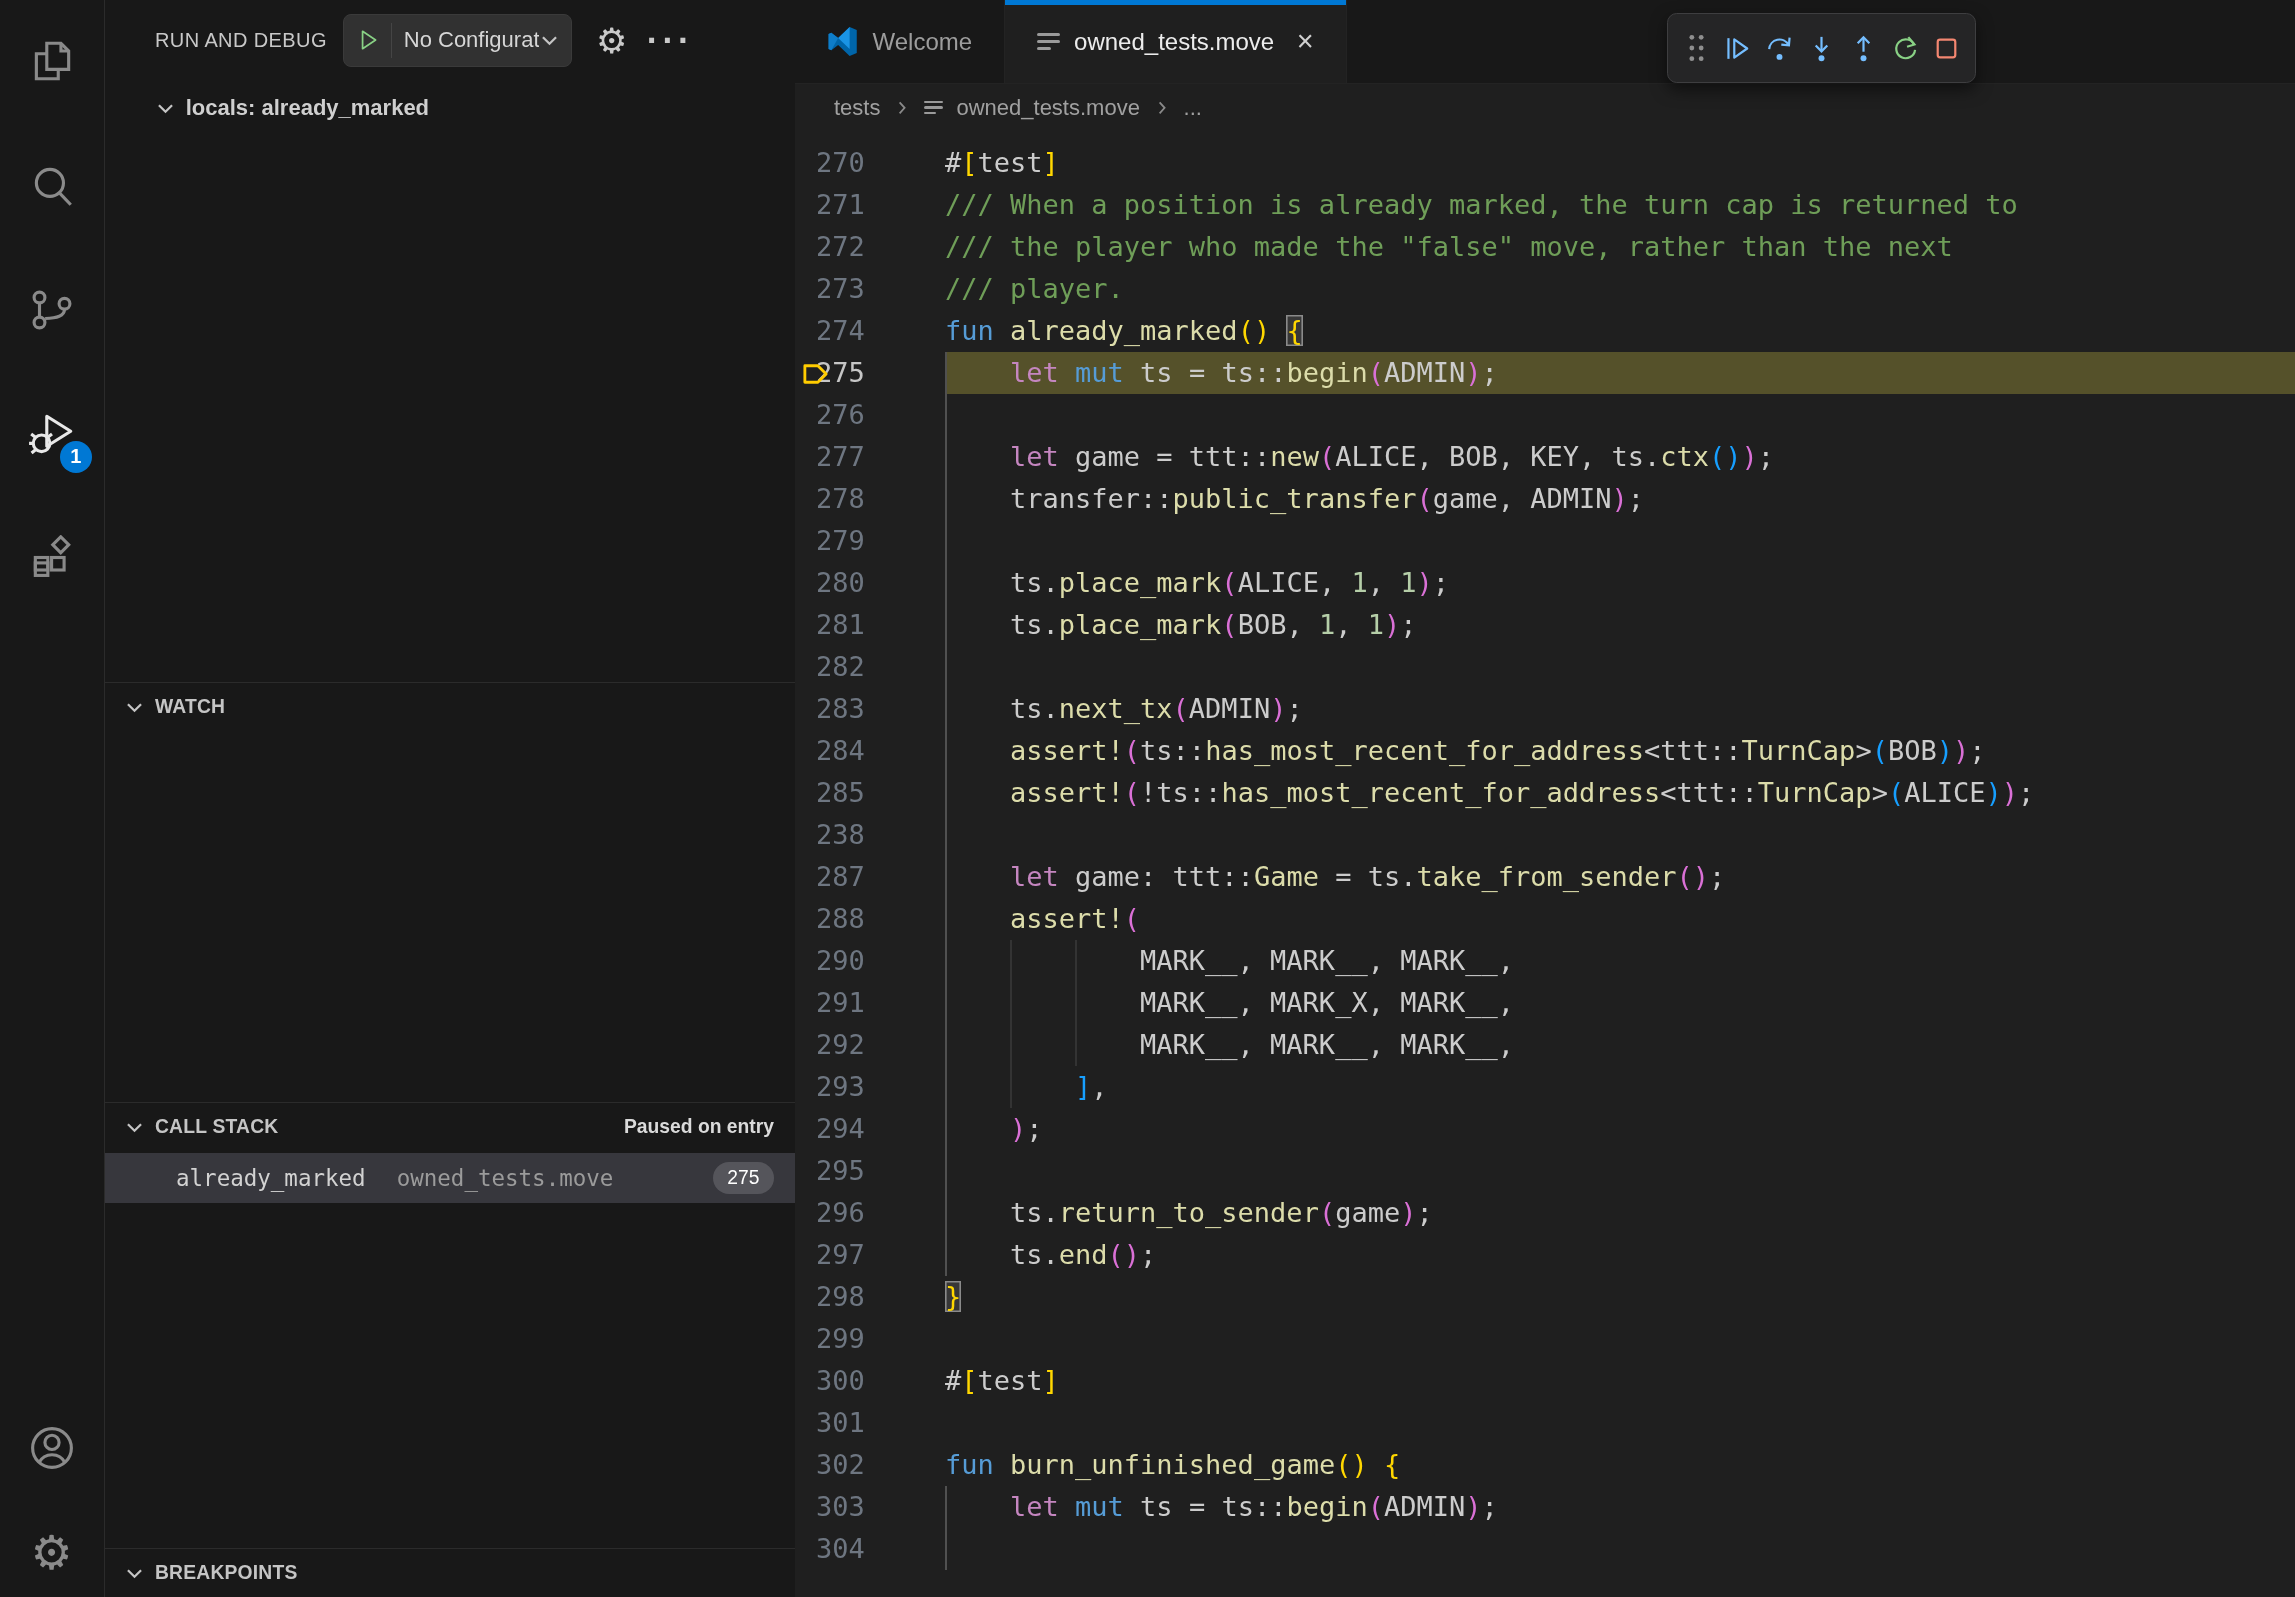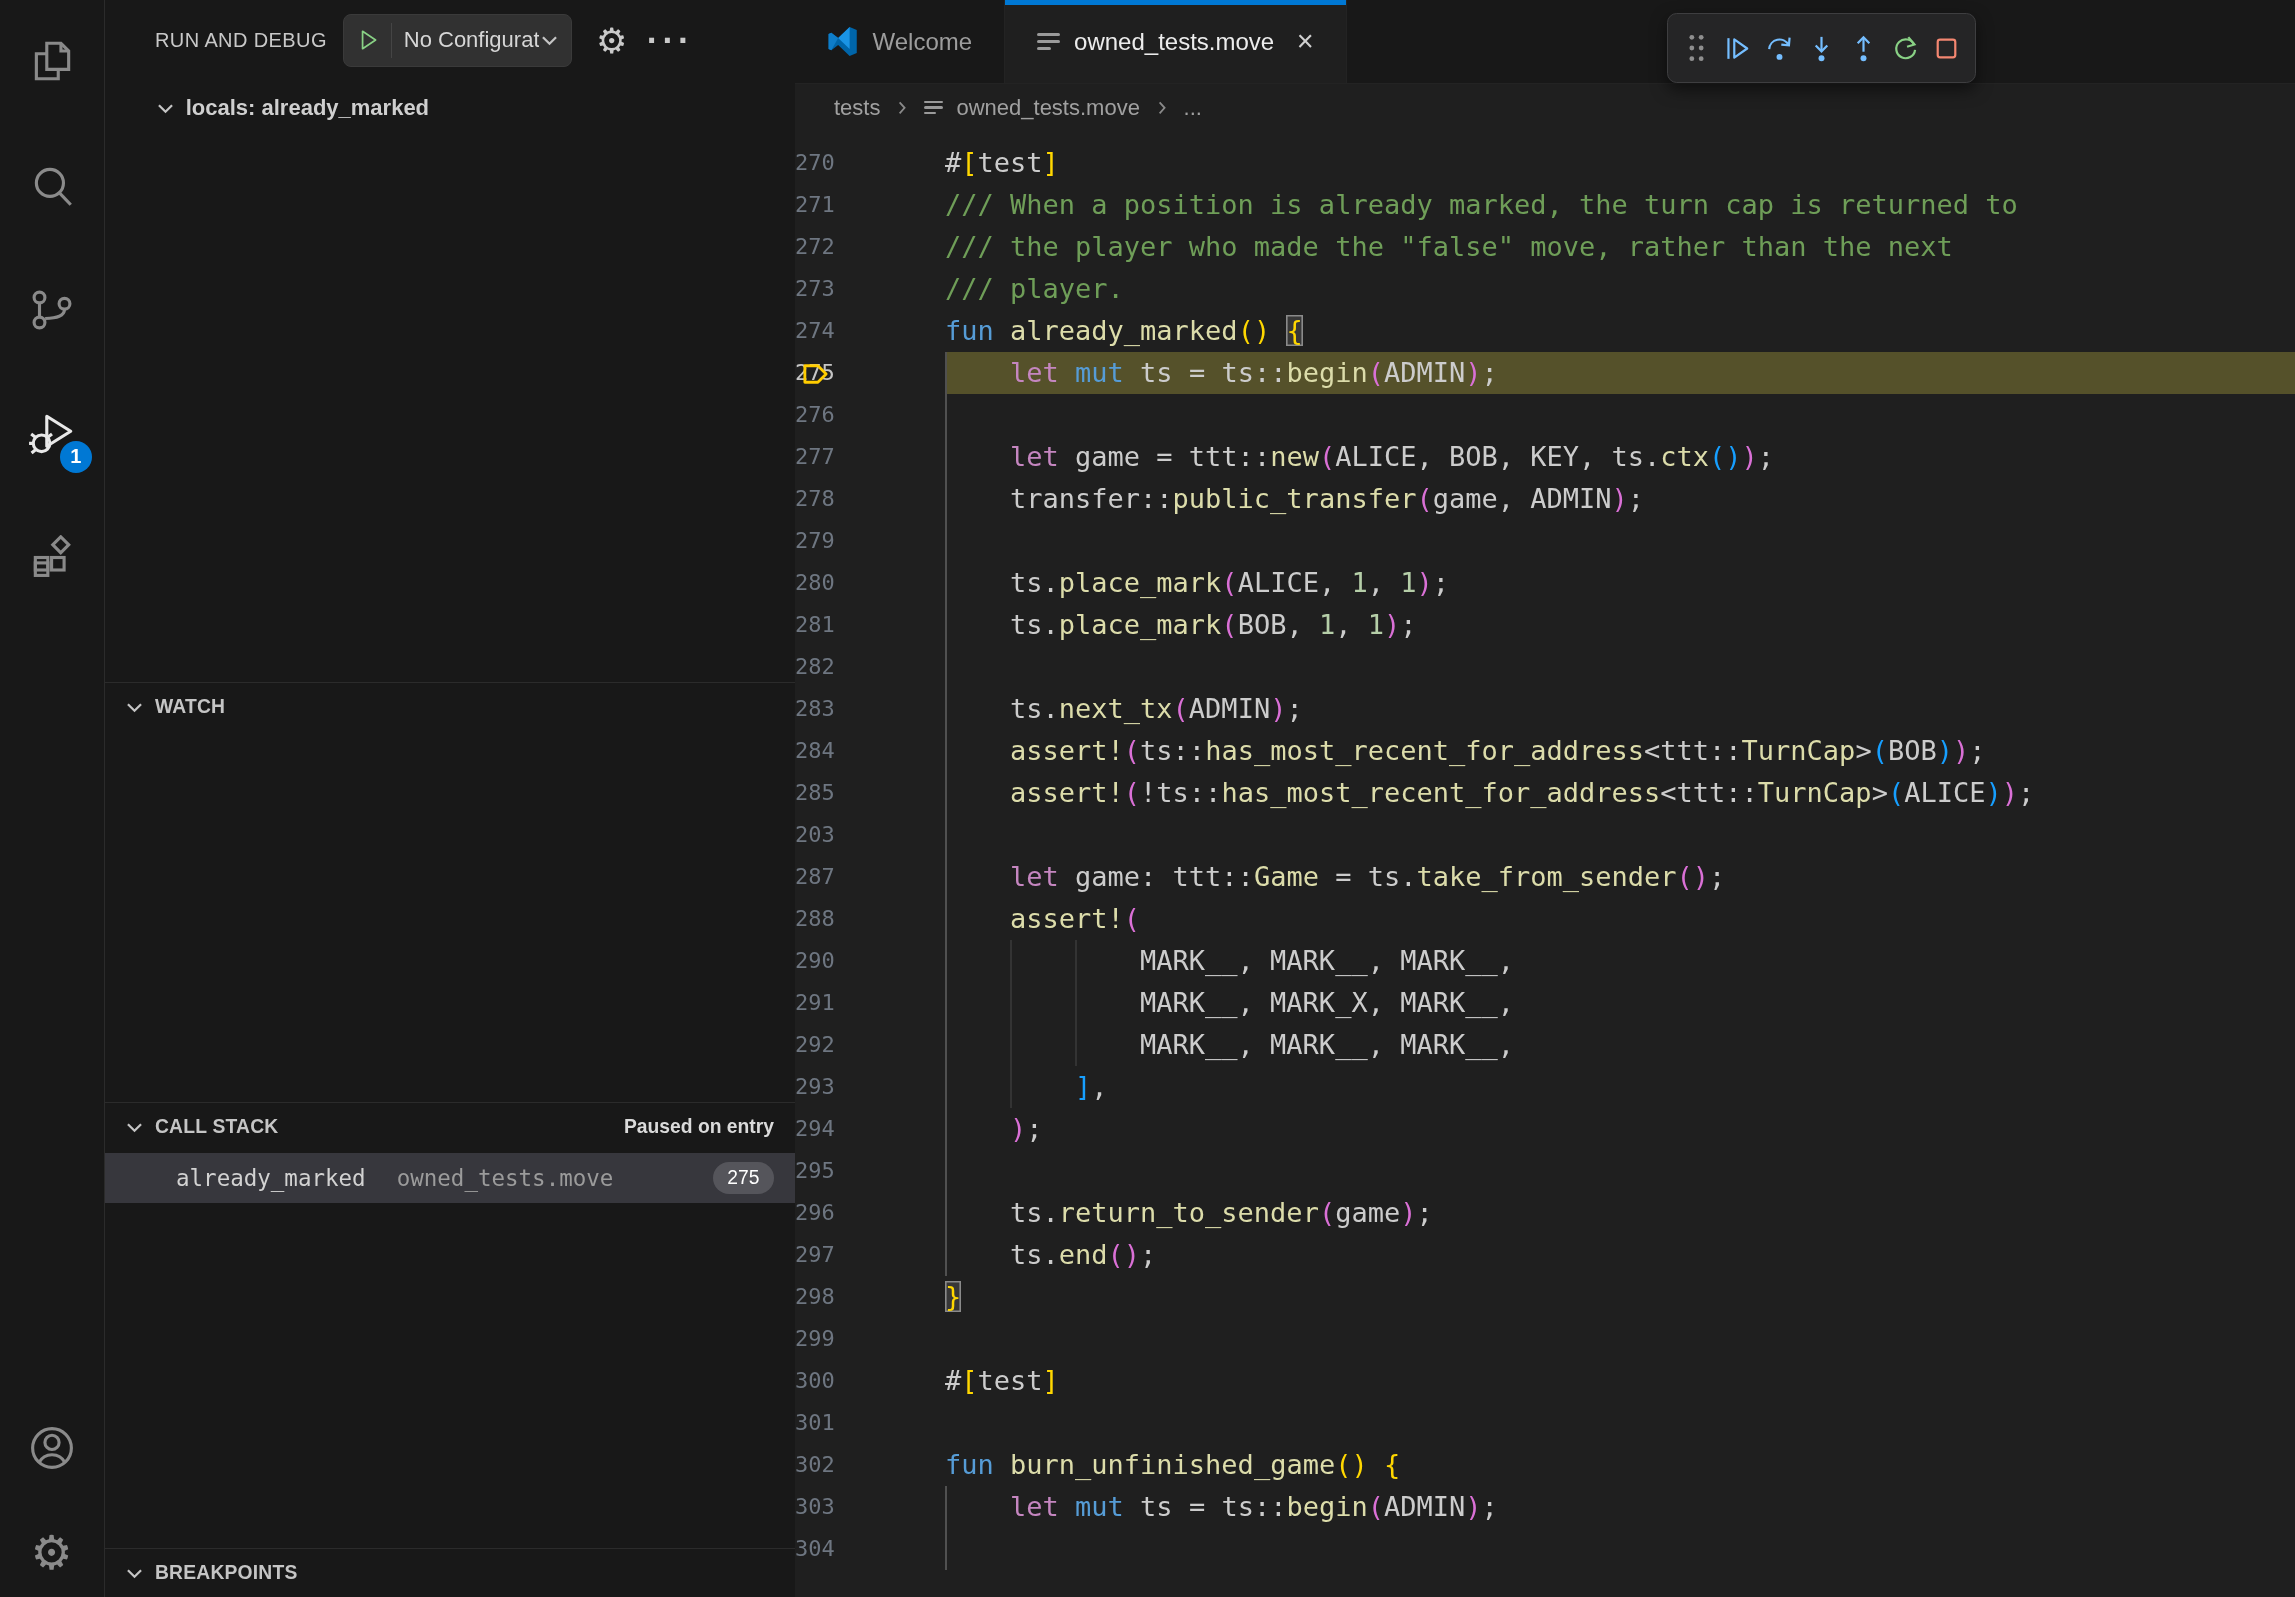--- a/index.html
+++ b/index.html
@@ -66,21 +66,21 @@
               font-size:22px;color:#a0a0a0;}
   .bsep{width:17.7px;height:17.7px;stroke:#8a8a8a;fill:none;stroke-width:1.6;}
   .bc-item{cursor:pointer;}
 
   
   .code{position:absolute;top:131px;left:0;right:0;bottom:0;padding-top:11.3px;
         font-family:"DejaVu Sans Mono",monospace;font-size:27px;line-height:42px;overflow:hidden;}
   .cl{display:flex;height:42px;}
   .gut{width:150px;flex:none;position:relative;display:flex;align-items:center;box-sizing:border-box;
        padding-right:59px;}
-  .ln{flex:1;text-align:left;color:#6e7681;font-size:22px;}
+  .ln{flex:1;text-align:center;color:#6e7681;font-size:27px;}
   .ln.lncur{color:#c6c6c6;}
   .stackmark{position:absolute;left:6.4px;top:8.8px;width:29px;height:26px;}
   .txt{flex:1;position:relative;white-space:pre;}
   .txt.cur{background:#55512a;}
   .gd{position:absolute;top:0;bottom:0;width:1.6px;background:#333333;}
   .gd0{background:#505050;}
   .tok-w{color:#cccccc}.tok-c{color:#6f9e58}.tok-kb{color:#569cd6}.tok-kp{color:#c586c0}
   .tok-fn{color:#dcdcaa}.tok-ty{color:#4ec9b0}.tok-n{color:#b5cea8}
   .tok-b1{color:#ffd700}.tok-b2{color:#da70d6}.tok-b3{color:#179fff}
   .tok-bm{color:#ffd700;box-shadow:inset 0 0 0 1.6px #8a8a8a;background:rgba(140,140,140,.22);}
@@ -348,21 +348,21 @@
           <div class="txt"><span class="gd gd0" style="left: 0ch;"></span><span class="tok-w">    </span><span class="tok-fn">assert!</span><span class="tok-b2">(</span><span class="tok-w">ts::</span><span class="tok-fn">has_most_recent_for_address</span><span class="tok-w">&lt;ttt::</span><span class="tok-fn">TurnCap</span><span class="tok-w">&gt;</span><span class="tok-b3">(</span><span class="tok-w">BOB</span><span class="tok-b3">)</span><span class="tok-b2">)</span><span class="tok-w">;</span></div>
         </div>
         <div class="cl">
           <div class="gut">
             <span class="ln">285</span>
           </div>
           <div class="txt"><span class="gd gd0" style="left: 0ch;"></span><span class="tok-w">    </span><span class="tok-fn">assert!</span><span class="tok-b2">(</span><span class="tok-w">!ts::</span><span class="tok-fn">has_most_recent_for_address</span><span class="tok-w">&lt;ttt::</span><span class="tok-fn">TurnCap</span><span class="tok-w">&gt;</span><span class="tok-b3">(</span><span class="tok-w">ALICE</span><span class="tok-b3">)</span><span class="tok-b2">)</span><span class="tok-w">;</span></div>
         </div>
         <div class="cl">
           <div class="gut">
-            <span class="ln">203</span>
+            <span class="ln">238</span>
           </div>
           <div class="txt"><span class="gd gd0" style="left: 0ch;"></span></div>
         </div>
         <div class="cl">
           <div class="gut">
             <span class="ln">287</span>
           </div>
           <div class="txt"><span class="gd gd0" style="left: 0ch;"></span><span class="tok-w">    </span><span class="tok-kp">let</span><span class="tok-w"> game: ttt::</span><span class="tok-fn">Game</span><span class="tok-w"> = ts.</span><span class="tok-fn">take_from_sender</span><span class="tok-b2">()</span><span class="tok-w">;</span></div>
         </div>
         <div class="cl">

